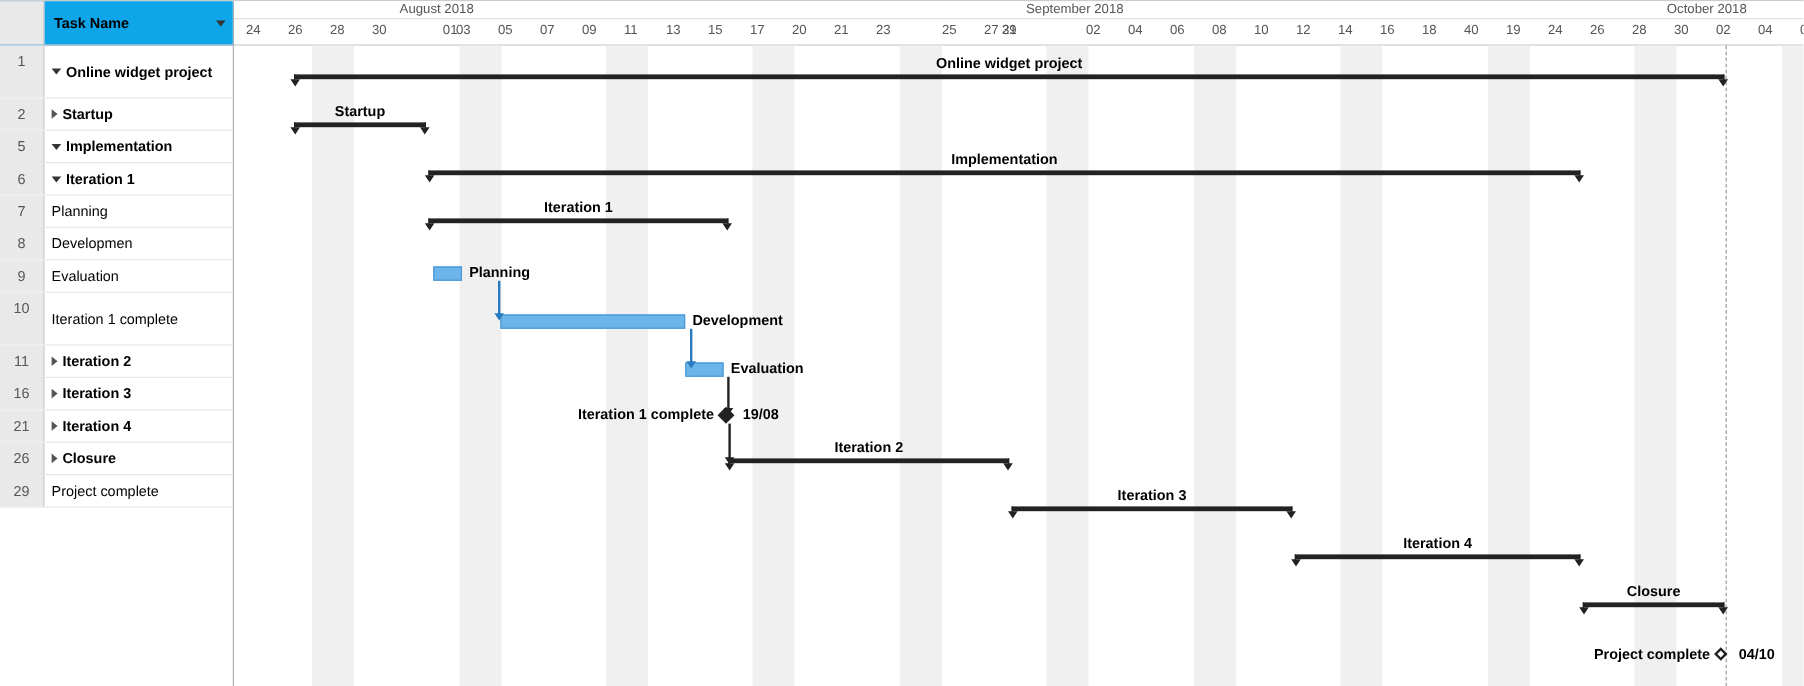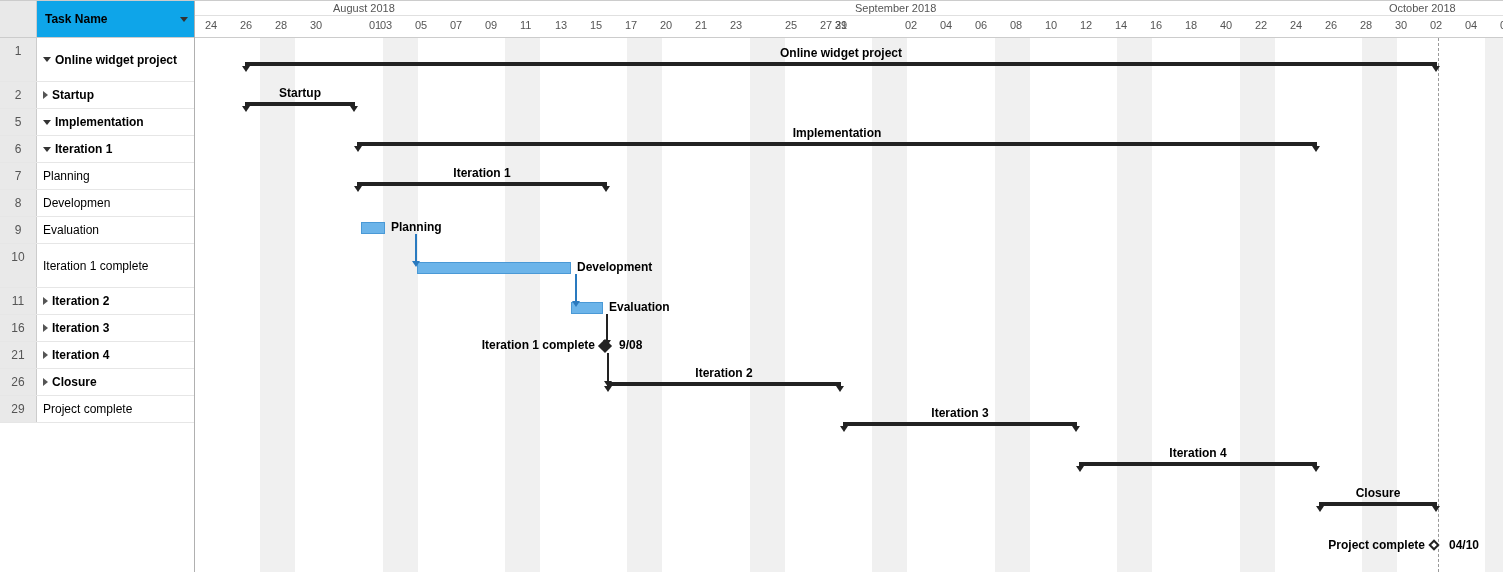--- a/index.html
+++ b/index.html
@@ -357,21 +357,21 @@
           <span class="tick" style="left: 710px;">02</span>
           <span class="tick" style="left: 745px;">04</span>
           <span class="tick" style="left: 780px;">06</span>
           <span class="tick" style="left: 815px;">08</span>
           <span class="tick" style="left: 850px;">10</span>
           <span class="tick" style="left: 885px;">12</span>
           <span class="tick" style="left: 920px;">14</span>
           <span class="tick" style="left: 955px;">16</span>
           <span class="tick" style="left: 990px;">18</span>
           <span class="tick" style="left: 1025px;">40</span>
-          <span class="tick" style="left: 1060px;">22</span>
+          <span class="tick" style="left: 1060px;">19</span>
           <span class="tick" style="left: 1095px;">24</span>
           <span class="tick" style="left: 1130px;">26</span>
           <span class="tick" style="left: 1165px;">28</span>
           <span class="tick" style="left: 1200px;">30</span>
           <span class="tick" style="left: 1235px;">02</span>
           <span class="tick" style="left: 1270px;">04</span>
           <span class="tick" style="left: 1305px;">06</span>
         </div>
     </div>
     <div class="gantt-body" id="gantt-body">
@@ -396,21 +396,21 @@
         <div class="summary-label" style="left: 287px; top: 128px;">Iteration 1</div>
         <div class="summary-bar" style="left: 162px; width: 250px; top: 144px;"></div>
         <div class="task-bar" style="left: 166px; width: 24px; top: 184px;"></div>
         <div class="task-label" style="left: 196px; top: 182px;">Planning</div>
         <div class="task-bar" style="left: 222px; width: 154px; top: 224px;"></div>
         <div class="task-label" style="left: 382px; top: 222px;">Development</div>
         <div class="task-bar" style="left: 376px; width: 32px; top: 264px;"></div>
         <div class="task-label" style="left: 414px; top: 262px;">Evaluation</div>
         <div class="milestone-label-left" style="left: 260px; width: 140px; top: 300px;">Iteration 1 complete</div>
         <div class="milestone" style="left: 405px; top: 303px;"></div>
-        <div class="milestone-label-right" style="left: 424px; top: 300px;">9/08</div>
+        <div class="milestone-label-right" style="left: 424px; top: 300px;">19/08</div>
         <div class="summary-label" style="left: 529px; top: 328px;">Iteration 2</div>
         <div class="summary-bar" style="left: 412px; width: 234px; top: 344px;"></div>
         <div class="summary-label" style="left: 765px; top: 368px;">Iteration 3</div>
         <div class="summary-bar" style="left: 648px; width: 234px; top: 384px;"></div>
         <div class="summary-label" style="left: 1003px; top: 408px;">Iteration 4</div>
         <div class="summary-bar" style="left: 884px; width: 238px; top: 424px;"></div>
         <div class="summary-label" style="left: 1183px; top: 448px;">Closure</div>
         <div class="summary-bar" style="left: 1124px; width: 118px; top: 464px;"></div>
         <div class="milestone-label-left" style="left: 1090px; width: 140px; top: 500px;">Project complete</div>
         <div class="milestone open" style="left: 1235px; top: 503px;"></div>

